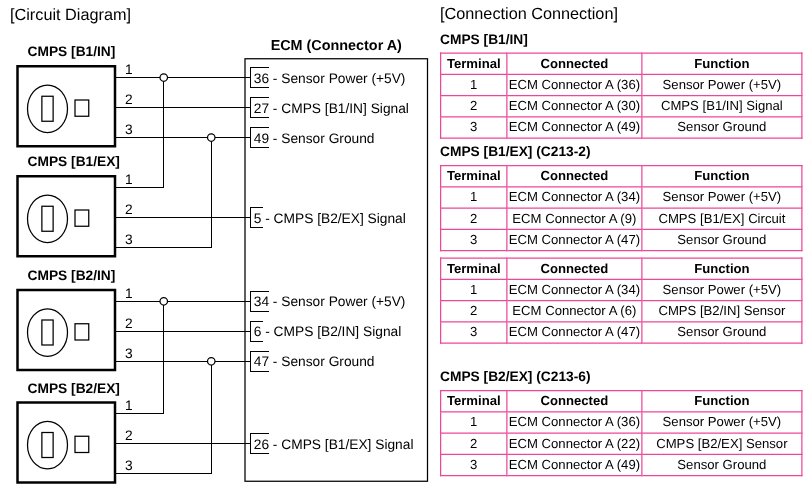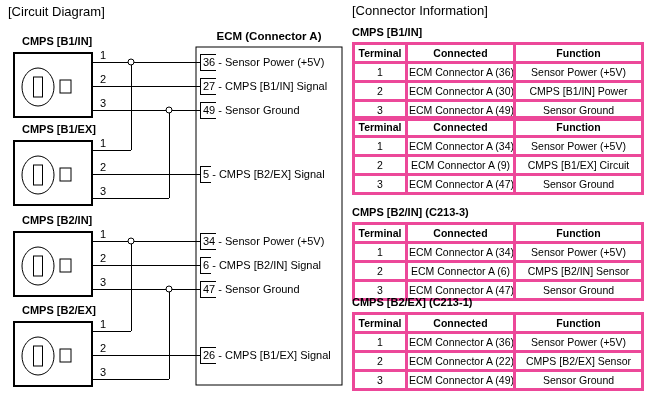--- a/index.html
+++ b/index.html
@@ -8,21 +8,21 @@
     background:#ffffff; font-family:"Liberation Sans", sans-serif; color:#000;
   }
   svg text { fill:#000; font-family:"Liberation Sans", sans-serif; }
   .diagram { position:absolute; left:0; top:0; }
   .right-panel { position:absolute; left:352px; top:0; width:292px; height:400px; }
   .section-title-right { position:absolute; left:0; top:3px; font-size:13px; white-space:nowrap; }
   .tblock { position:absolute; left:0; width:289px; }
   .tbl-title { font-size:11px; font-weight:bold; margin:0 0 4px 0; white-space:nowrap; }
   table.tbl { border-collapse:collapse; table-layout:fixed; width:289px; }
   table.tbl th, table.tbl td {
-    border:3px solid #ec4899; height:16px; padding:0 1px;
+    border:1px solid #ec4899; height:16px; padding:0 1px;
     font-size:10.5px; text-align:center; vertical-align:middle;
     white-space:nowrap; overflow:hidden;
   }
   table.tbl th { font-weight:bold; }
   col.c1 { width:53px; } col.c2 { width:108px; } col.c3 { width:128px; }
 </style>
 </head>
 <body>
 
 <svg class="diagram" width="348" height="400" viewBox="0 0 348 400">
@@ -104,21 +104,21 @@
     <text x="203" y="114" font-size="11">49 - Sensor Ground</text>
     <text x="203" y="178" font-size="11">5 - CMPS [B2/EX] Signal</text>
     <text x="203" y="245" font-size="11">34 - Sensor Power (+5V)</text>
     <text x="203" y="269" font-size="11">6 - CMPS [B2/IN] Signal</text>
     <text x="203" y="293" font-size="11">47 - Sensor Ground</text>
     <text x="203" y="359" font-size="11">26 - CMPS [B1/EX] Signal</text>
   </g>
 </svg>
 
 <div class="right-panel">
-  <div class="section-title-right">[Connector Information]</div>
+  <div class="section-title-right">[Connection Connection]</div>
 
   <div class="tblock" style="top:26px">
     <div class="tbl-title">CMPS [B1/IN]</div>
     <table class="tbl">
       <colgroup>
           <col class="c1">
           <col class="c2">
           <col class="c3">
         </colgroup>
       <tbody>
@@ -128,32 +128,33 @@
         <th>Function</th>
       </tr>
       <tr>
         <td>1</td>
         <td>ECM Connector A (36)</td>
         <td>Sensor Power (+5V)</td>
       </tr>
       <tr>
         <td>2</td>
         <td>ECM Connector A (30)</td>
-        <td>CMPS [B1/IN] Power</td>
+        <td>CMPS [B1/IN] Signal</td>
       </tr>
       <tr>
         <td>3</td>
         <td>ECM Connector A (49)</td>
         <td>Sensor Ground</td>
       </tr>
     </tbody>
       </table>
   </div>
 
   <div class="tblock" style="top:116px">
+    <div class="tbl-title">CMPS [B1/EX] (C213-2)</div>
     <table class="tbl">
       <colgroup>
           <col class="c1">
           <col class="c2">
           <col class="c3">
         </colgroup>
       <tbody>
           <tr>
         <th>Terminal</th>
         <th>Connected</th>
@@ -172,21 +173,20 @@
       <tr>
         <td>3</td>
         <td>ECM Connector A (47)</td>
         <td>Sensor Ground</td>
       </tr>
     </tbody>
       </table>
   </div>
 
   <div class="tblock" style="top:206px">
-    <div class="tbl-title">CMPS [B2/IN] (C213-3)</div>
     <table class="tbl">
       <colgroup>
           <col class="c1">
           <col class="c2">
           <col class="c3">
         </colgroup>
       <tbody>
           <tr>
         <th>Terminal</th>
         <th>Connected</th>
@@ -205,21 +205,21 @@
       <tr>
         <td>3</td>
         <td>ECM Connector A (47)</td>
         <td>Sensor Ground</td>
       </tr>
     </tbody>
       </table>
   </div>
 
   <div class="tblock" style="top:296px">
-    <div class="tbl-title">CMPS [B2/EX] (C213-1)</div>
+    <div class="tbl-title">CMPS [B2/EX] (C213-6)</div>
     <table class="tbl">
       <colgroup>
           <col class="c1">
           <col class="c2">
           <col class="c3">
         </colgroup>
       <tbody>
           <tr>
         <th>Terminal</th>
         <th>Connected</th>

